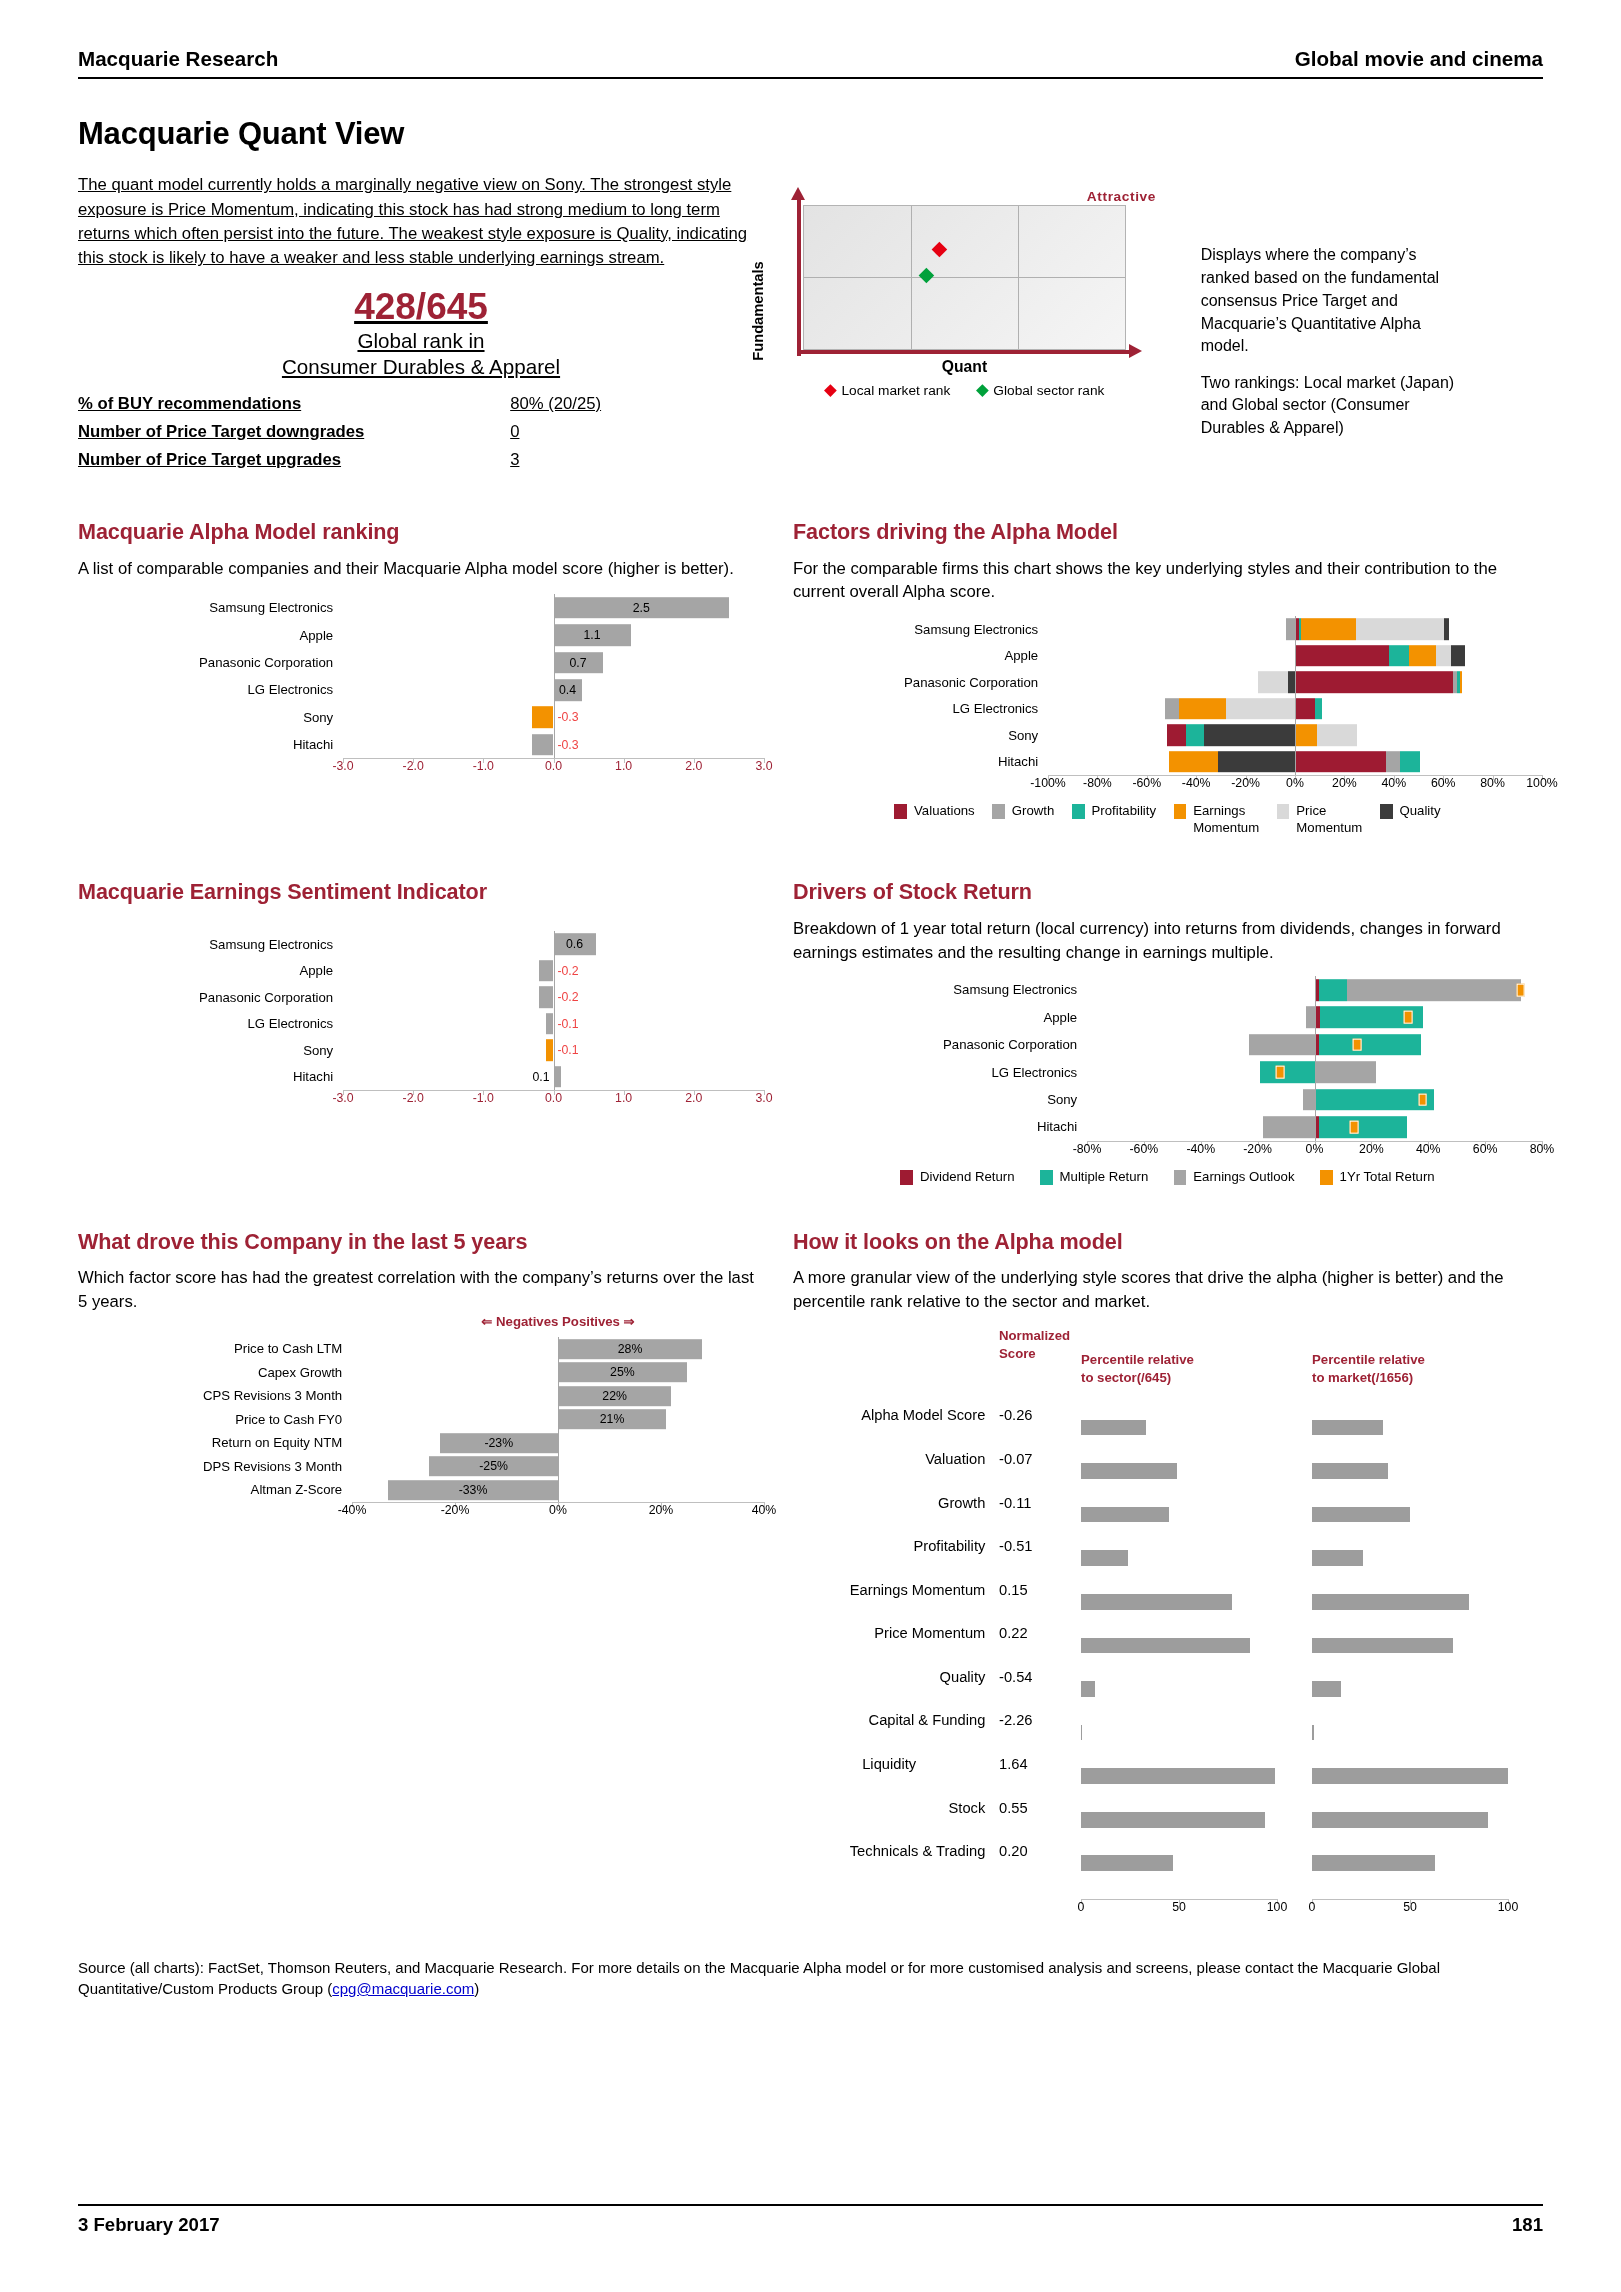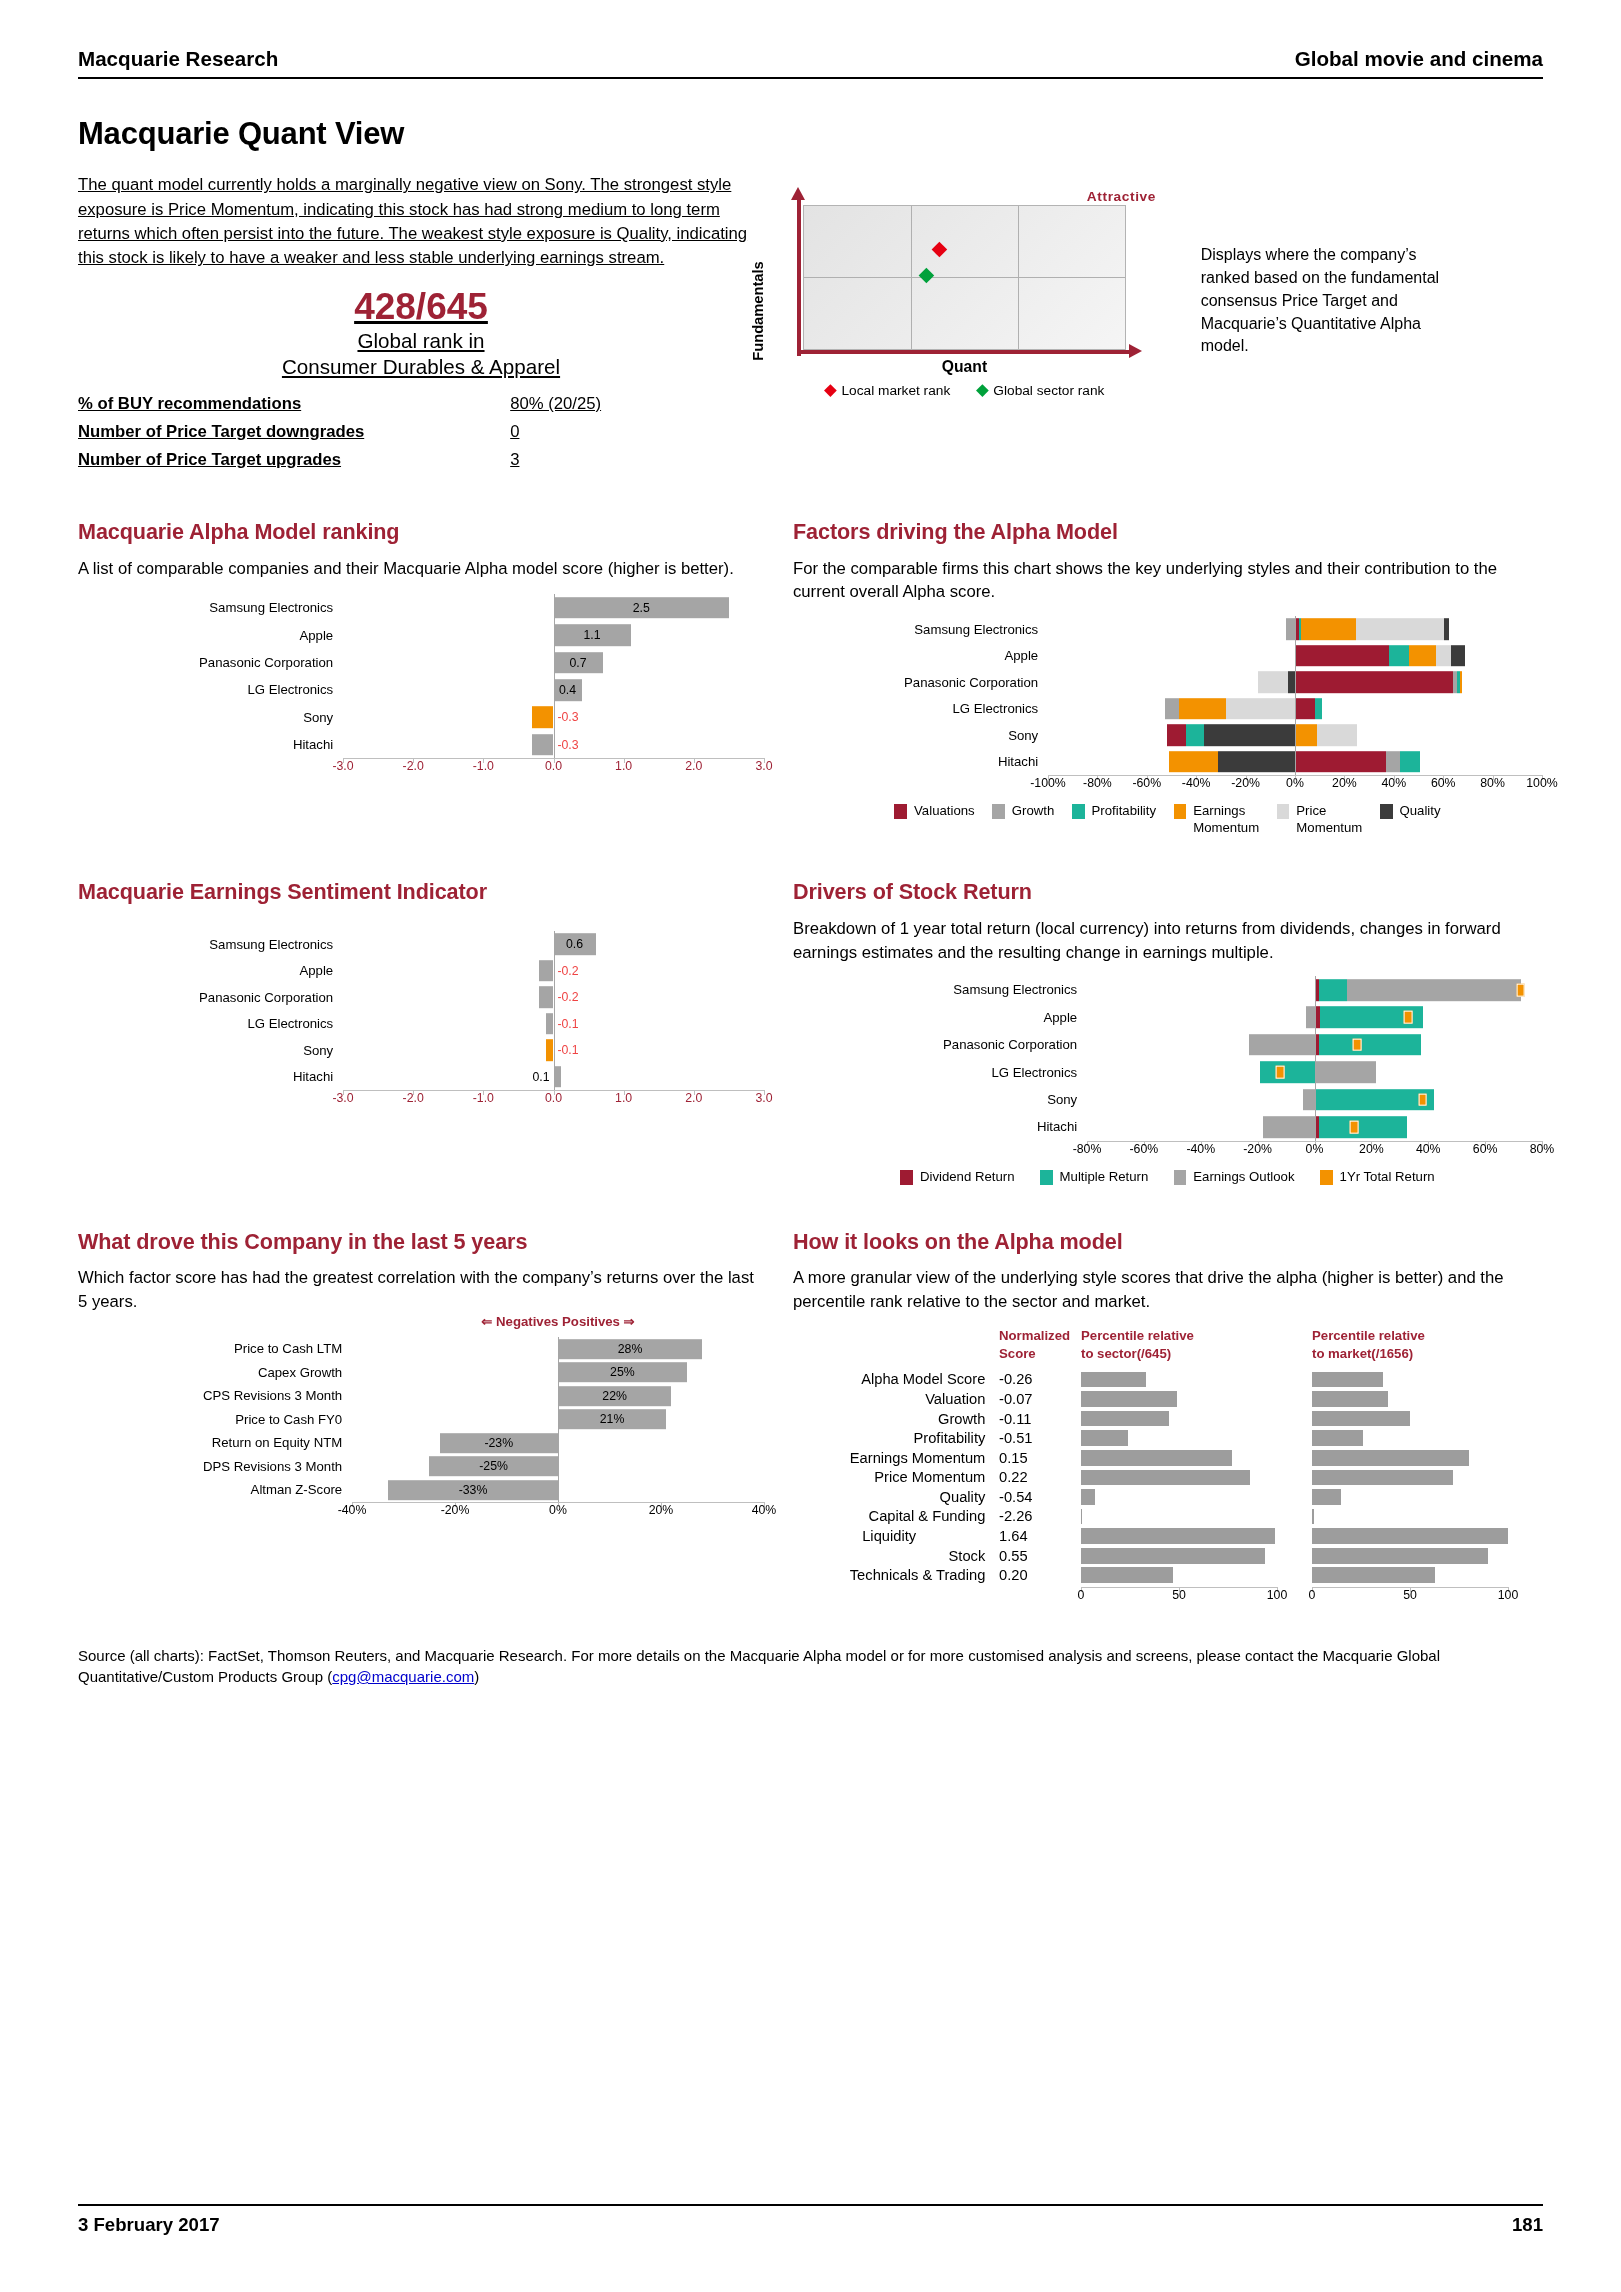--- a/index.html
+++ b/index.html
@@ -89,21 +89,21 @@
 
   .legend-flex { display: flex; justify-content: center; flex-wrap: wrap; font-size: 13.2px; }
   .leg-item { display: inline-flex; align-items: flex-start; gap: 6.9px; }
   .leg-sw { width: 12.7px; height: 14.7px; flex: 0 0 12.7px; margin-top: 1px; }
 
   
   .alpha-head { display: flex; font-size: 13.2px; font-weight: bold; color: #9e2235; line-height: 1.3; }
   .alpha-row { display: flex; font-size: 14.7px; align-items: center; }
   .ah-name { width: 206px; }
   .ah-score { width: 82px; }
-  .ah-bar { width: 196px; }
+  .ah-bar { width: 196px; margin-top: 24px; }
   .pbar-track { position: relative; height: 19.6px; }
   .pbar { position: absolute; left: 0; top: 2px; height: 15.7px; background: #9d9d9d; }
 
   .source { font-size: 15px; line-height: 1.42; }
   .source a { color: #0000cc; }
 
   .pg-footer { position: absolute; left: 78px; right: 78px; bottom: 57px; }
   .ft-rule { border-top: 2.5px solid #000; }
   .ft-row { display: flex; justify-content: space-between; font-size: 18.6px; font-weight: bold; padding-top: 7.8px; }
 </style>
@@ -168,20 +168,21 @@
           <span class="li">
             <i class="lg-diamond" style="background:#00a13b"></i>
             <span>Global sector rank</span>
           </span>
         </div>
       </div>
     </div>
 
     <div class="top-right">
       <p>Displays where the company’s ranked based on the fundamental consensus Price Target and Macquarie’s Quantitative Alpha model.</p>
+      <p>Two rankings: Local market (Japan) and Global sector (Consumer Durables &amp; Apparel)</p>
     </div>
   </div>
 
   <div style="display:flex; gap:29px; margin-top:45px;">
     <div style="width:686px;">
       <div class="sec-title">Macquarie Alpha Model ranking</div>
       <div class="sec-sub">A list of comparable companies and their Macquarie Alpha model score (higher is better).</div>
       <div class="chart" id="chart-alpha-ranking">
           <div style="height:13.7px"></div>
           <div class="crow" style="height:27.4px">

